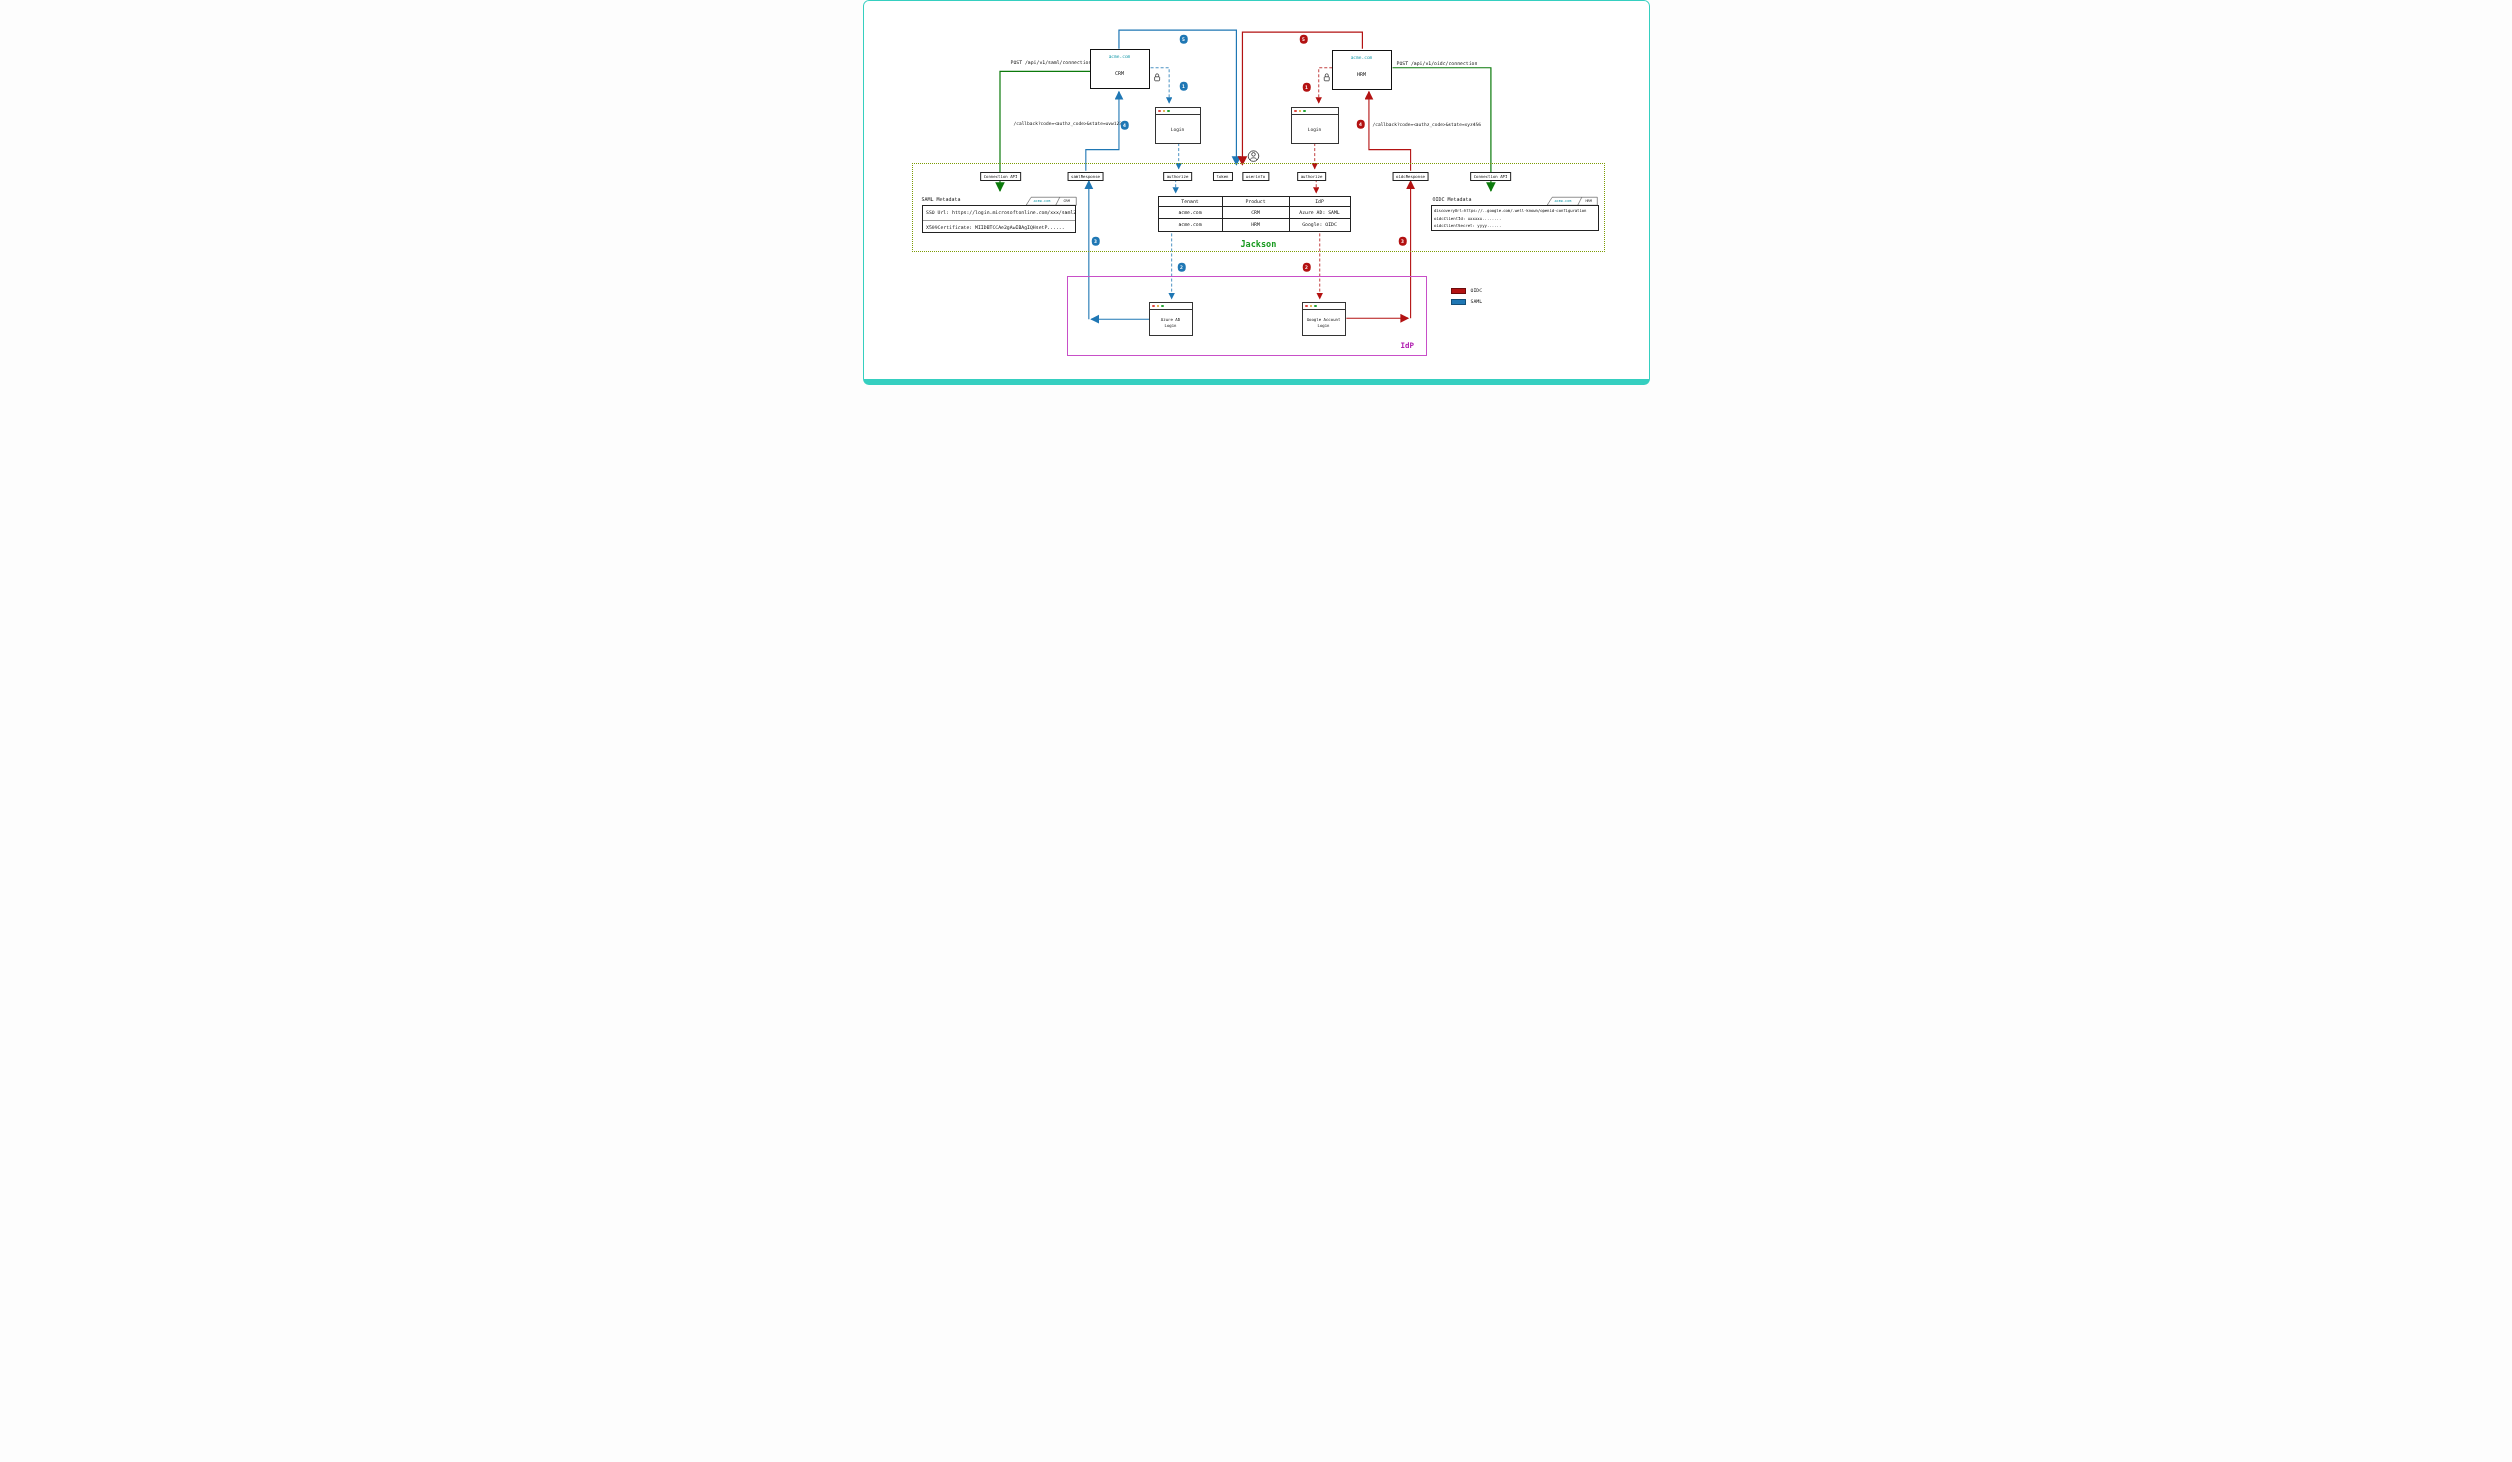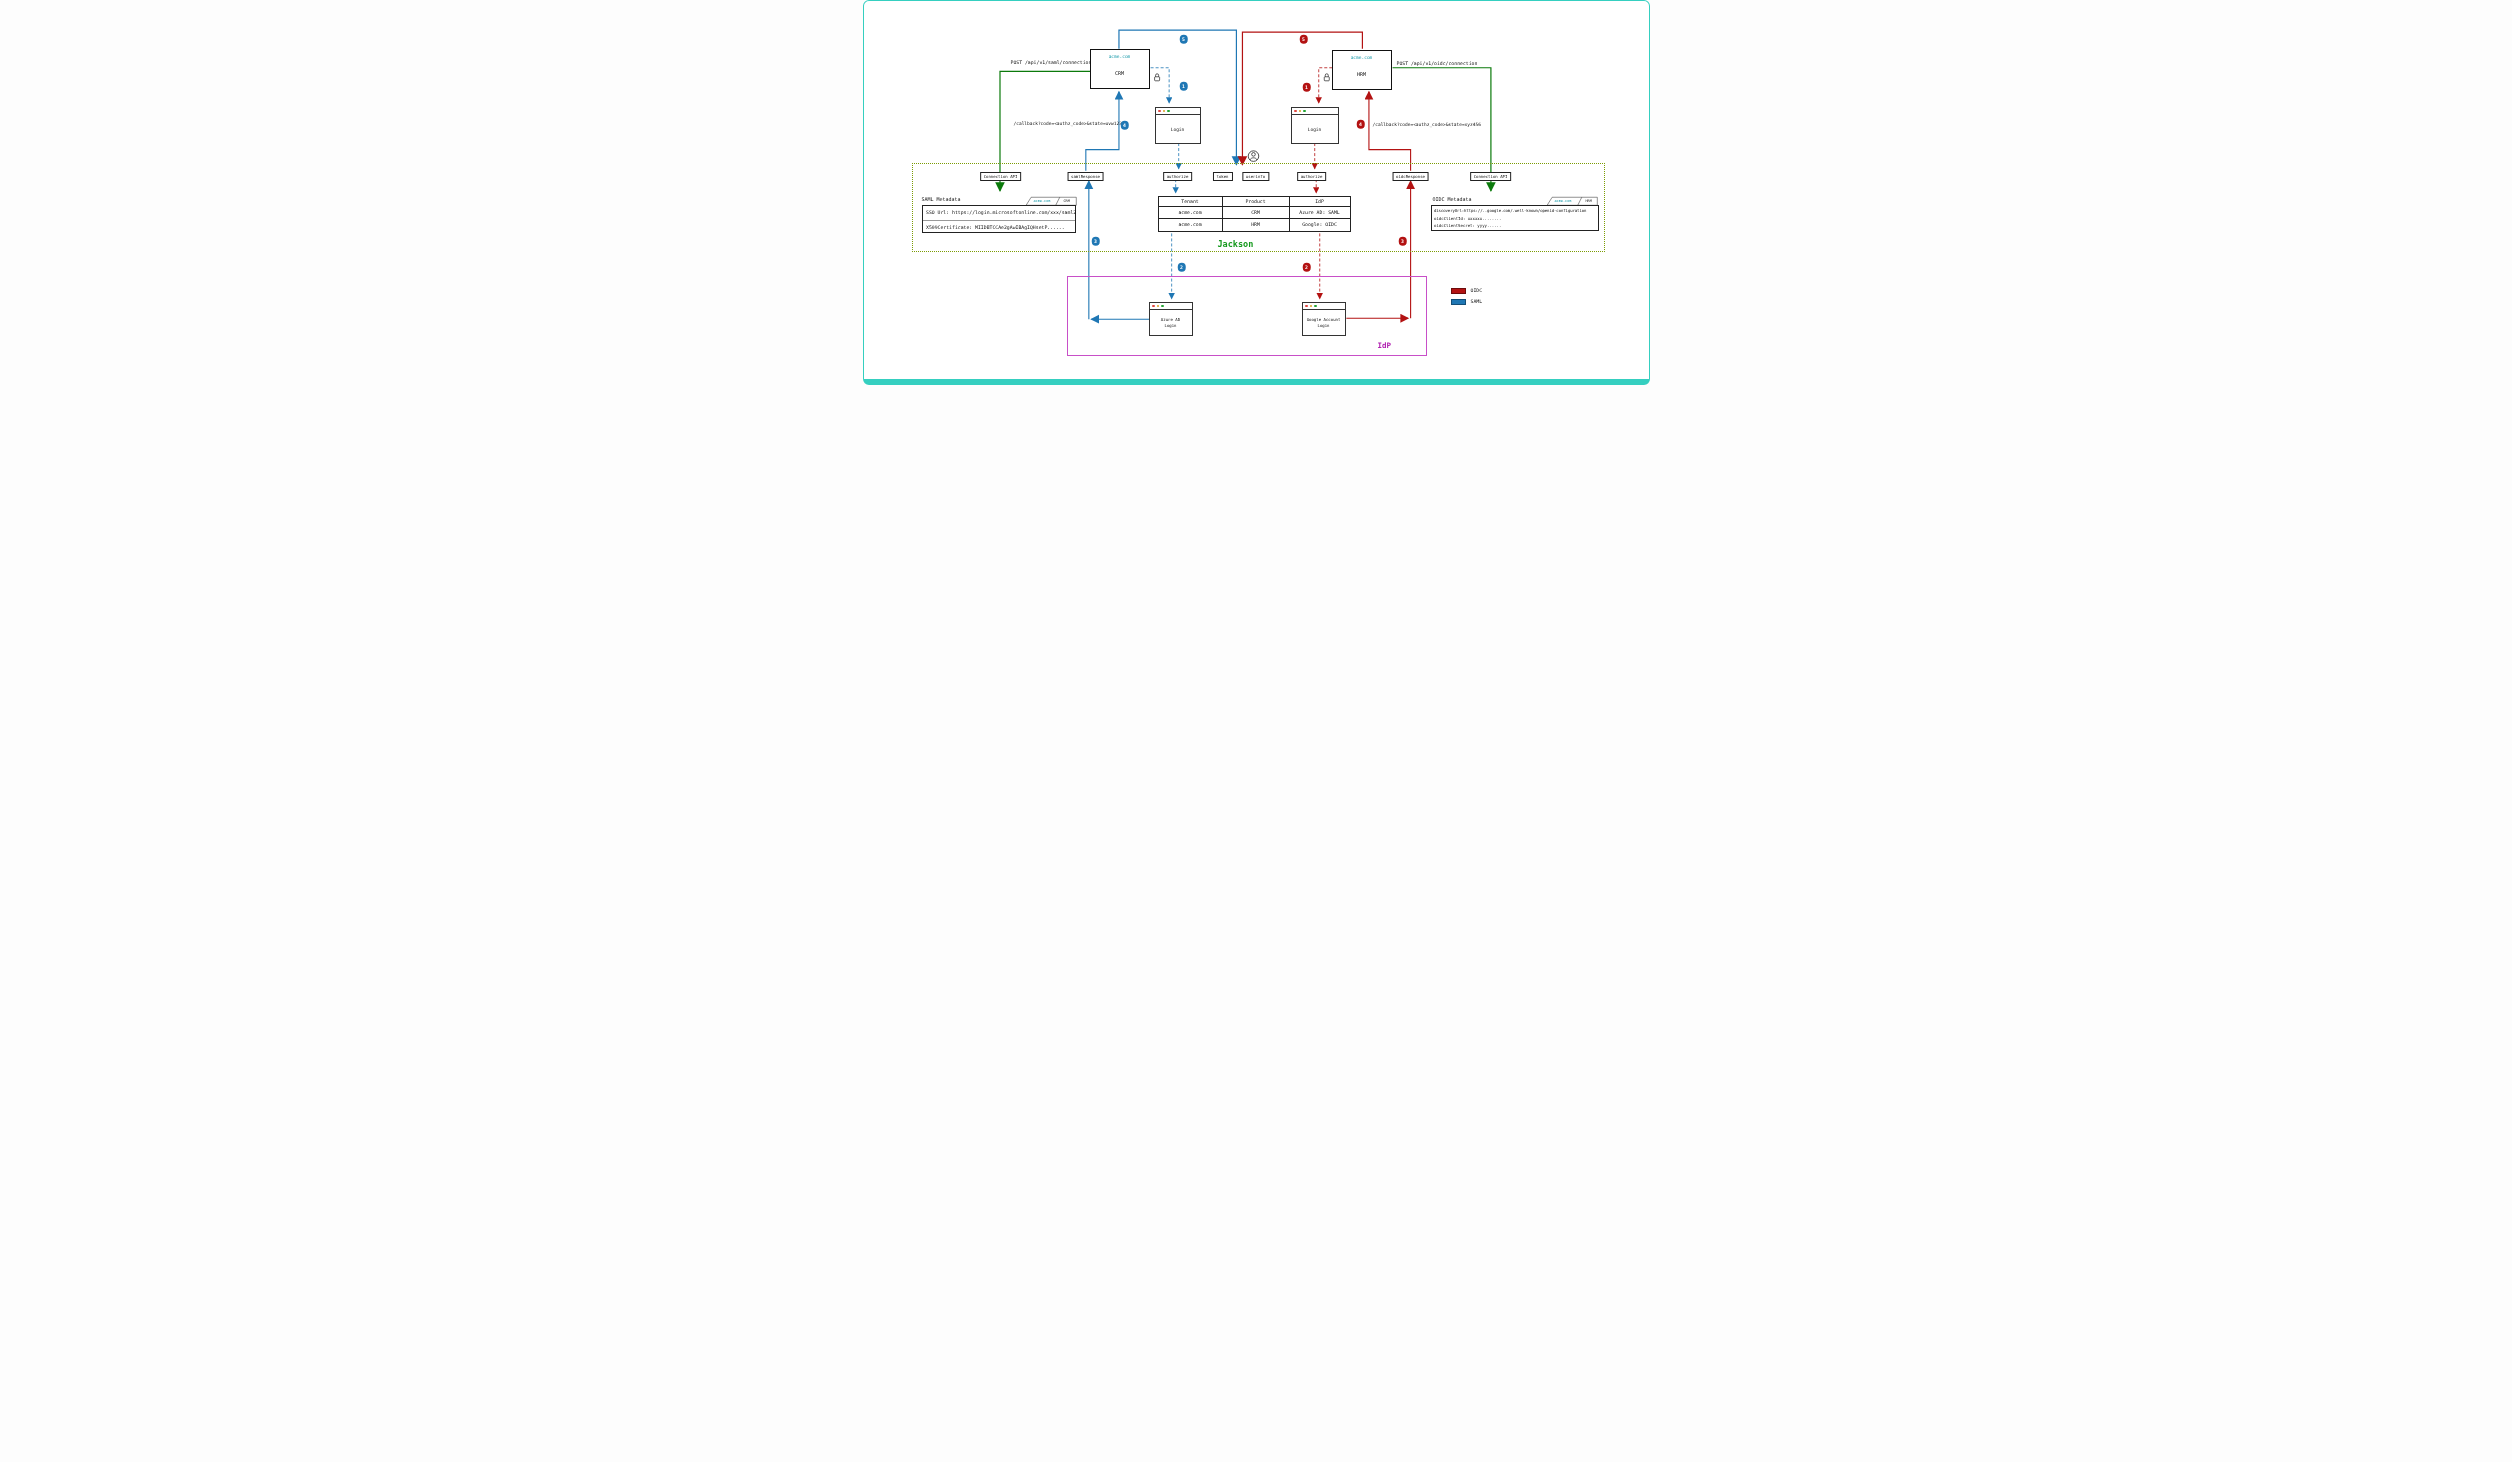--- a/index.html
+++ b/index.html
@@ -17,21 +17,21 @@
   .win .body{display:flex;flex-direction:column;align-items:center;justify-content:center;
              height:calc(100% - 6.5px);font-size:4.3px;line-height:5.5px;color:#111;}
   .tag{position:absolute;transform:translateX(-50%);background:#fff;border:0.5px solid #222;
        font-size:4px;padding:1px 3px;white-space:nowrap;color:#111;}
   .badge{position:absolute;width:8.5px;height:8.5px;border-radius:50%;transform:translate(-50%,-50%);
          color:#fff;font-size:4.8px;font-weight:bold;display:flex;align-items:center;justify-content:center;}
   .badge.blue{background:#1f77b4;} .badge.red{background:#b31212;}
   .zone{position:absolute;box-sizing:border-box;}
   .jackson{border:1px dotted #7c9c04;}
   .idp{border:0.8px solid #c84fc8;}
-  .zone-title{position:absolute;font-weight:bold;white-space:nowrap;}
+  .zone-title{position:absolute;font-weight:bold;white-space:nowrap;margin-left:23px;}
   .jackson-title{color:#169a1e;font-size:8.5px;}
   .idp-title{color:#b01fb0;font-size:7.5px;}
   .doc{position:absolute;background:#fff;border:0.6px solid #222;box-sizing:border-box;}
   .doc .row{padding:0 3.5px;display:flex;align-items:center;white-space:nowrap;color:#111;}
   .doc-title{position:absolute;font-size:5px;color:#111;white-space:nowrap;}
   .tbl{position:absolute;border-collapse:collapse;background:#fff;font-size:4.8px;}
   .tbl td,.tbl th{border:0.5px solid #222;text-align:center;font-weight:normal;padding:0 3px;color:#111;}
   .tbl th{height:8.5px;} .tbl td{height:11.6px;}
   .tag-flag-text{position:absolute;font-size:3.5px;white-space:nowrap;}
   .teal{color:#1598a8;}

